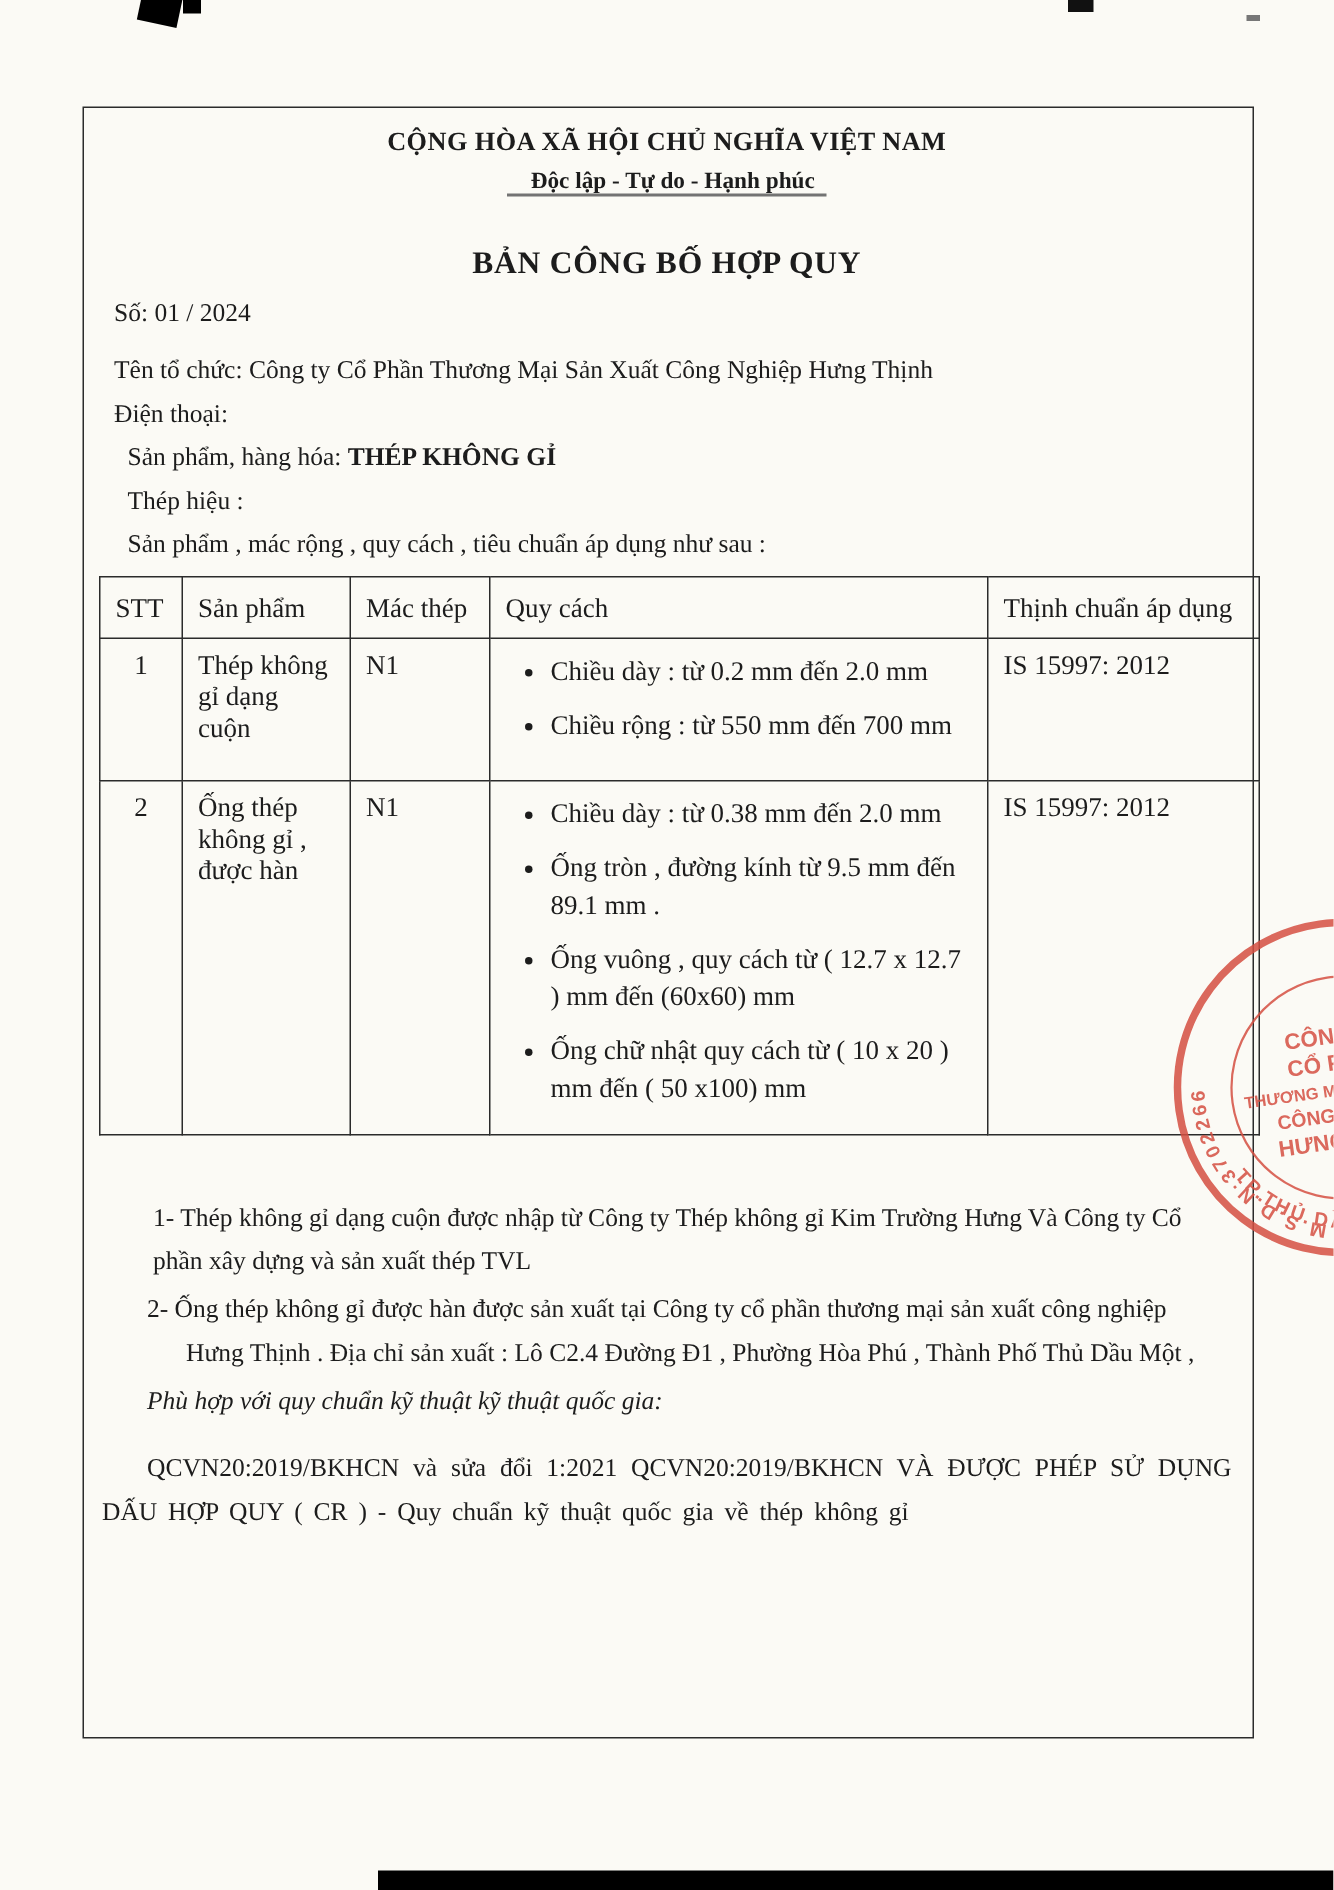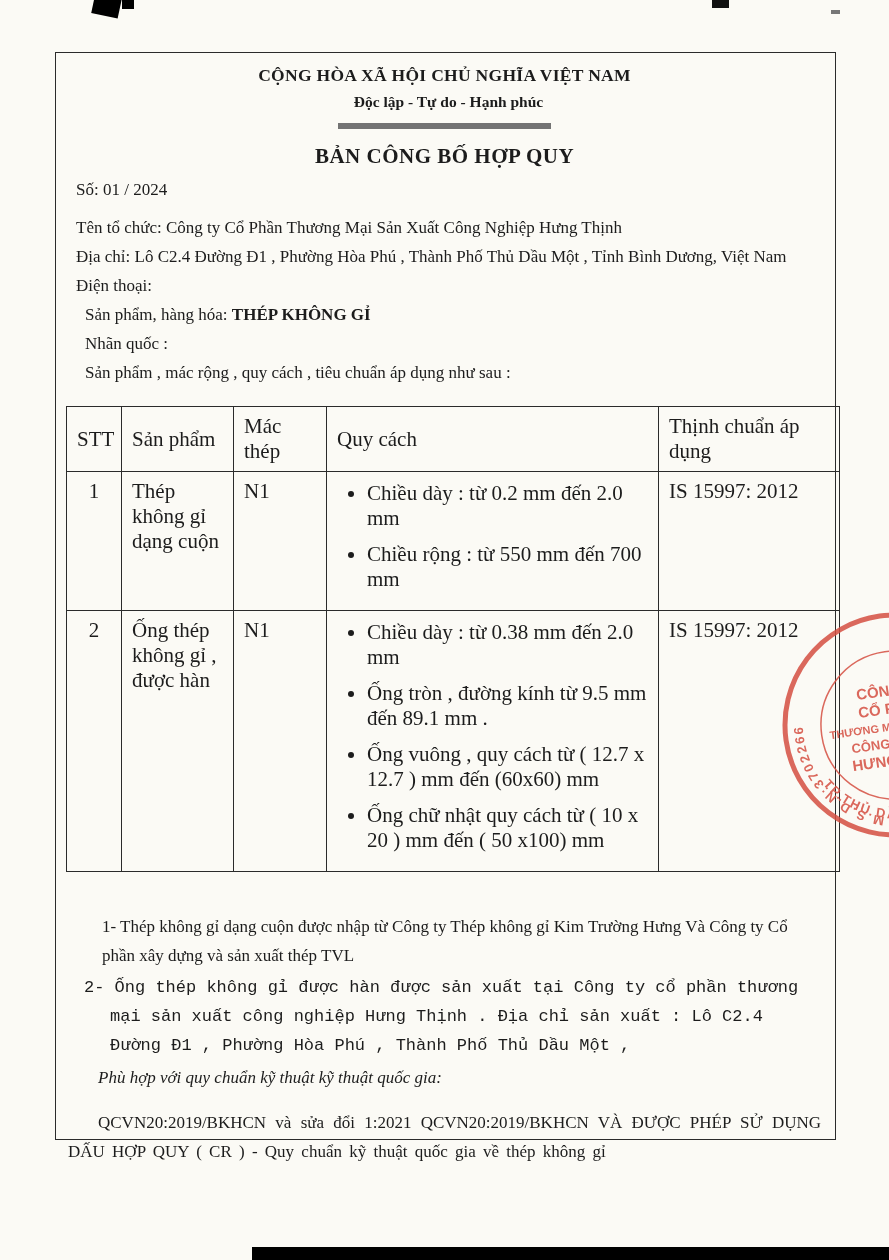--- a/index.html
+++ b/index.html
@@ -2,51 +2,51 @@
 <html><head>
 <meta charset="utf-8">
 <style>
   html,body { margin:0; padding:0; }
   body {
     width:889px; height:1260px; position:relative; overflow:hidden;
     background:#fbfaf5; color:#1c1c1c;
     font-family:"Liberation Serif", serif;
   }
   .frame {
-    position:absolute; left:55px; top:52px; width:781px; height:1088px;
+    position:absolute; left:55px; top:71px; width:781px; height:1088px;
     border:1.5px solid #2b2b2b; box-sizing:border-box;
     padding:12px 22px 0 20px;
   }
   .national { text-align:center; font-weight:bold; font-size:17.5px; letter-spacing:.3px; }
   .motto-wrap { text-align:center; margin-top:7px; }
-  .motto { font-weight:bold; font-size:15.5px; border-bottom:6px solid #737373; padding:0 8px 13px 16px; }
+  .motto { font-weight:bold; font-size:15.5px; border-bottom:2px solid #737373; padding:0 8px 0 16px; }
   .doc-title { text-align:center; font-weight:bold; font-size:21px; margin-top:33px; letter-spacing:.5px; }
   .doc-number { font-size:17px; margin-top:11px; }
   .body-block { margin-top:13px; font-size:17px; line-height:29px; }
   .indent { margin-left:9px; }
   .bold { font-weight:bold; }
   table.spec {
-    border-collapse:collapse; margin-left:-10px; margin-top:19px;
-    width:773px; font-size:21px; table-layout:fixed;
+    border-collapse:collapse; margin-left:-10px; margin-top:7px;
+    width:773px; font-size:18px; table-layout:fixed;
   }
   table.spec th, table.spec td { border:1.4px solid #2b2b2b; padding:7px 10px; vertical-align:top; }
   table.spec th { font-weight:normal; text-align:left; vertical-align:middle; height:26px; }
   th.c-stt, td.c-stt { width:34px; text-align:center; }
   th.c-sp,  td.c-sp  { width:91px; }
   th.c-mt,  td.c-mt  { width:72px; }
   td.c-mt { text-align:left; }
   th.c-qc,  td.c-qc  { width:311px; }
   th.c-tc,  td.c-tc  { width:160px; }
   tr.row1 td { height:80px; }
   tr.row2 td { height:220px; }
   ul.specs { margin:2px 0 0 0; padding-left:30px; }
   ul.specs li { margin-bottom:11px; line-height:25px; }
   .notes { margin-top:40px; font-size:17px; line-height:29px; }
   .note1 { margin-left:26px; }
-  .note2 { margin-left:8px; padding-left:26px; text-indent:-26px; margin-top:3px;font-family:Liberation Mono, monospace; }
+  .note2 { margin-left:22px; padding-left:26px; text-indent:-26px; margin-top:3px; }
   .note3 { margin-left:14px; margin-top:3px; }
   .note4 { margin-left:22px; margin-top:3px;font-style:italic; }
   .note5 { margin-left:-8px; margin-right:-8px; text-indent:30px; text-align:justify; margin-top:16px; word-spacing:3px; }
   
   .mark1 { position:absolute; left:93px; top:-4px; width:27px; height:20px; background:#000; transform:rotate(12deg); }
   .mark2 { position:absolute; left:122px; top:0; width:12px; height:9px; background:#000; }
   .mark3 { position:absolute; left:712px; top:0; width:17px; height:8px; background:#111; }
   .mark4 { position:absolute; left:831px; top:10px; width:9px; height:4px; background:#777; }
   .bottom-bar { position:absolute; left:252px; top:1247px; width:637px; height:13px; background:#000; }
   
@@ -67,24 +67,23 @@
   <div class="national">CỘNG HÒA XÃ HỘI CHỦ NGHĨA VIỆT NAM</div>
   <div class="motto-wrap">
     <span class="motto">Độc lập - Tự do - Hạnh phúc</span>
   </div>
 
   <div class="doc-title">BẢN CÔNG BỐ HỢP QUY</div>
   <div class="doc-number">Số: 01 / 2024</div>
 
   <div class="body-block">
     <div>Tên tổ chức: Công ty Cổ Phần Thương Mại Sản Xuất Công Nghiệp Hưng Thịnh</div>
-    <div>Địa chỉ: Lô C2.4 Đường Đ1 , Phường Hòa Phú , Thành Phố Thủ Dầu Một , Tỉnh Bình Dương, Việt Nam</div>
     <div>Điện thoại:</div>
     <div class="indent"><span>Sản phẩm, hàng hóa: </span><span class="bold">THÉP KHÔNG GỈ</span></div>
-    <div class="indent">Nhãn quốc :</div>
+    <div class="indent">Thép hiệu :</div>
     <div class="indent">Sản phẩm , mác rộng , quy cách , tiêu chuẩn áp dụng như sau :</div>
   </div>
 
   <table class="spec">
     <thead>
       <tr>
         <th class="c-stt">STT</th>
         <th class="c-sp">Sản phẩm</th>
         <th class="c-mt">Mác thép</th>
         <th class="c-qc">Quy cách</th>

